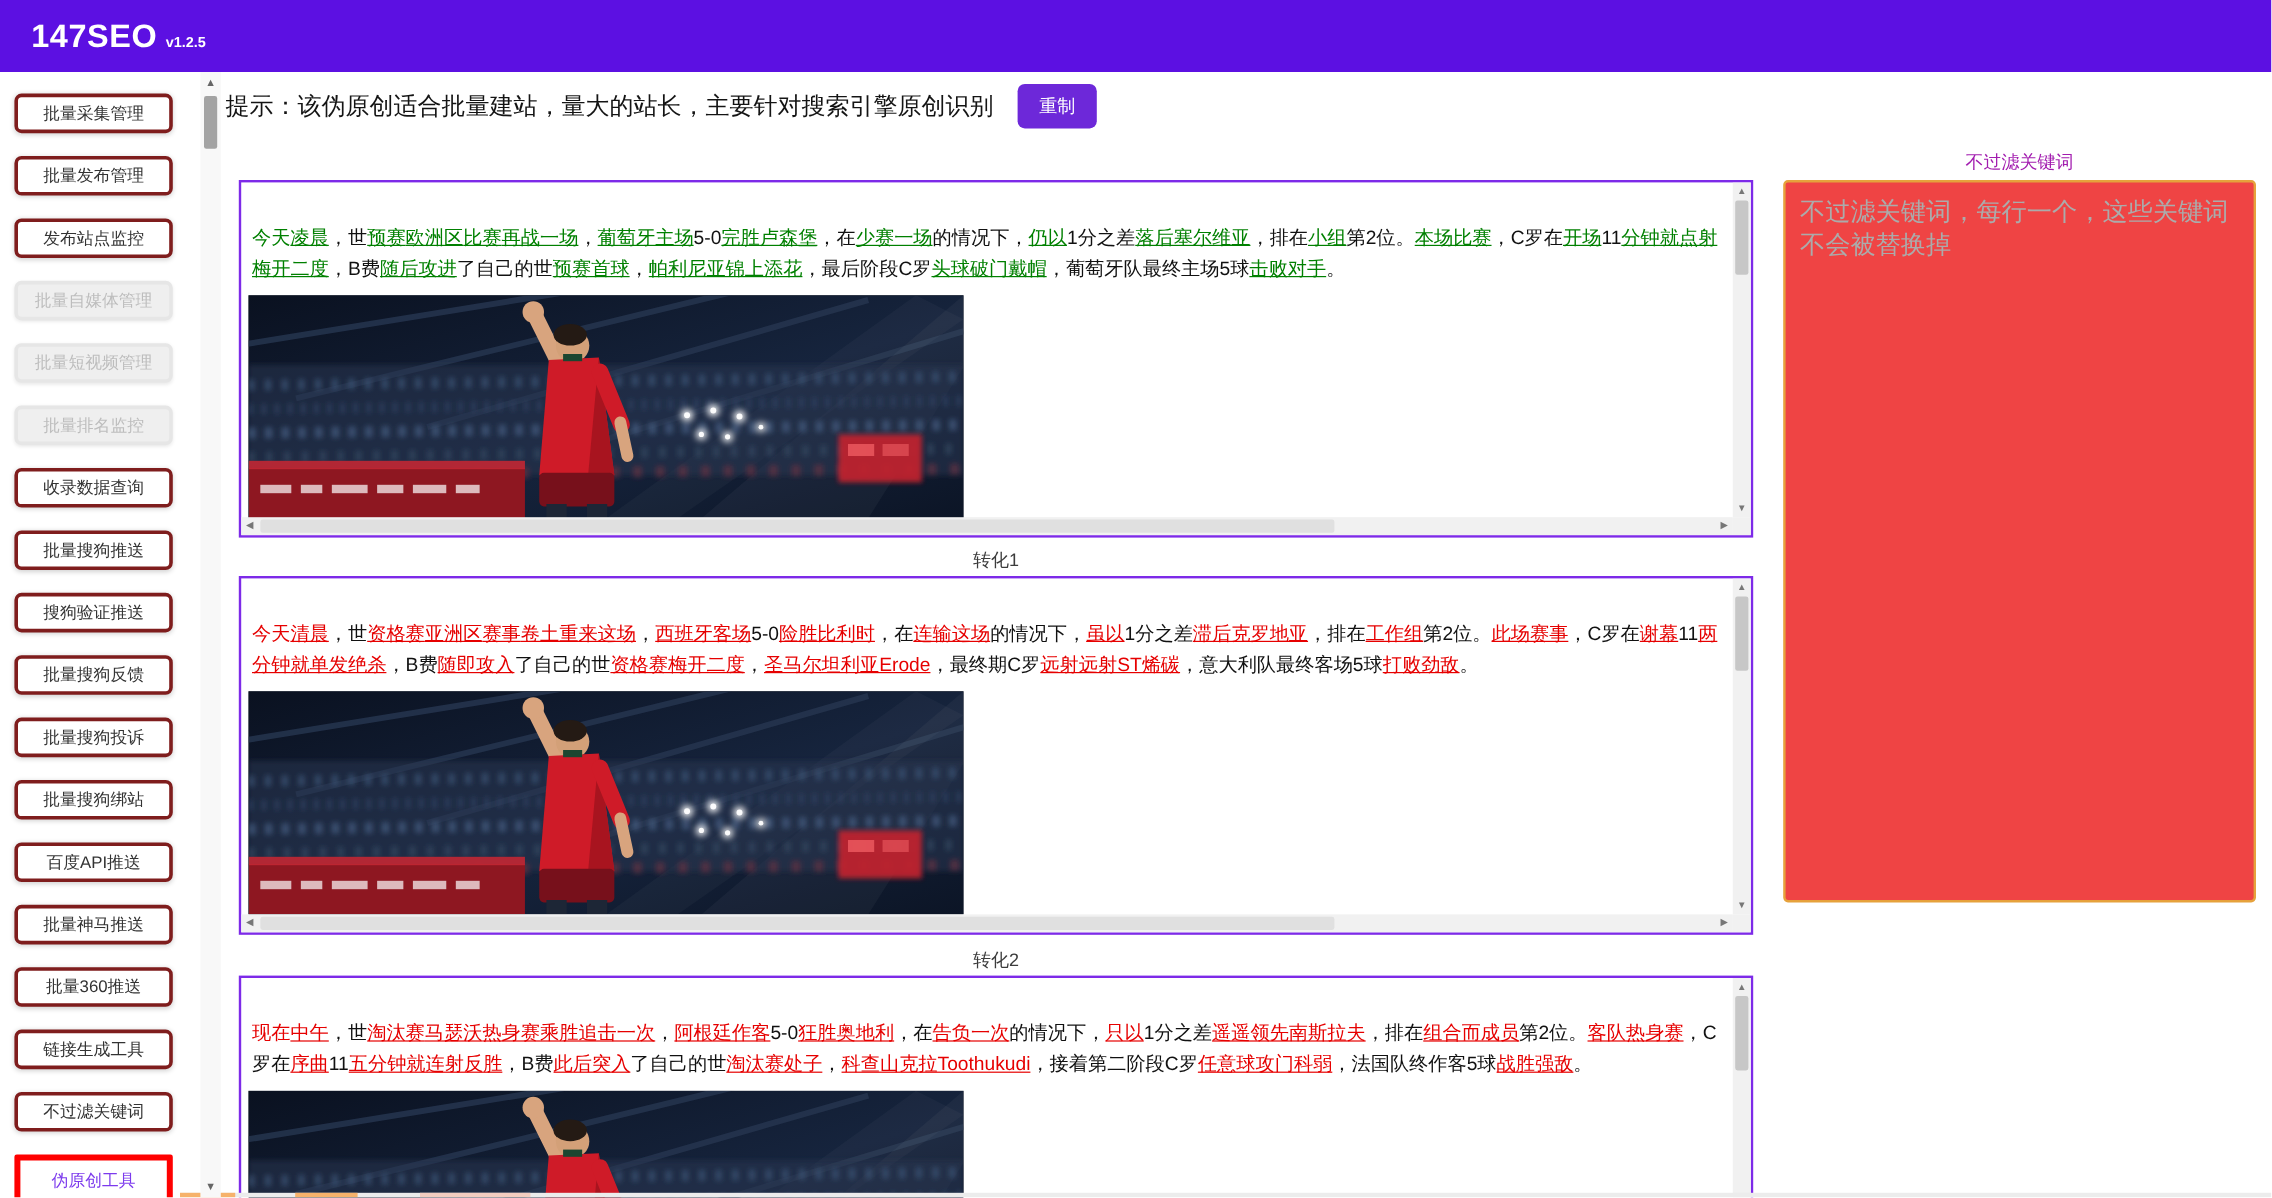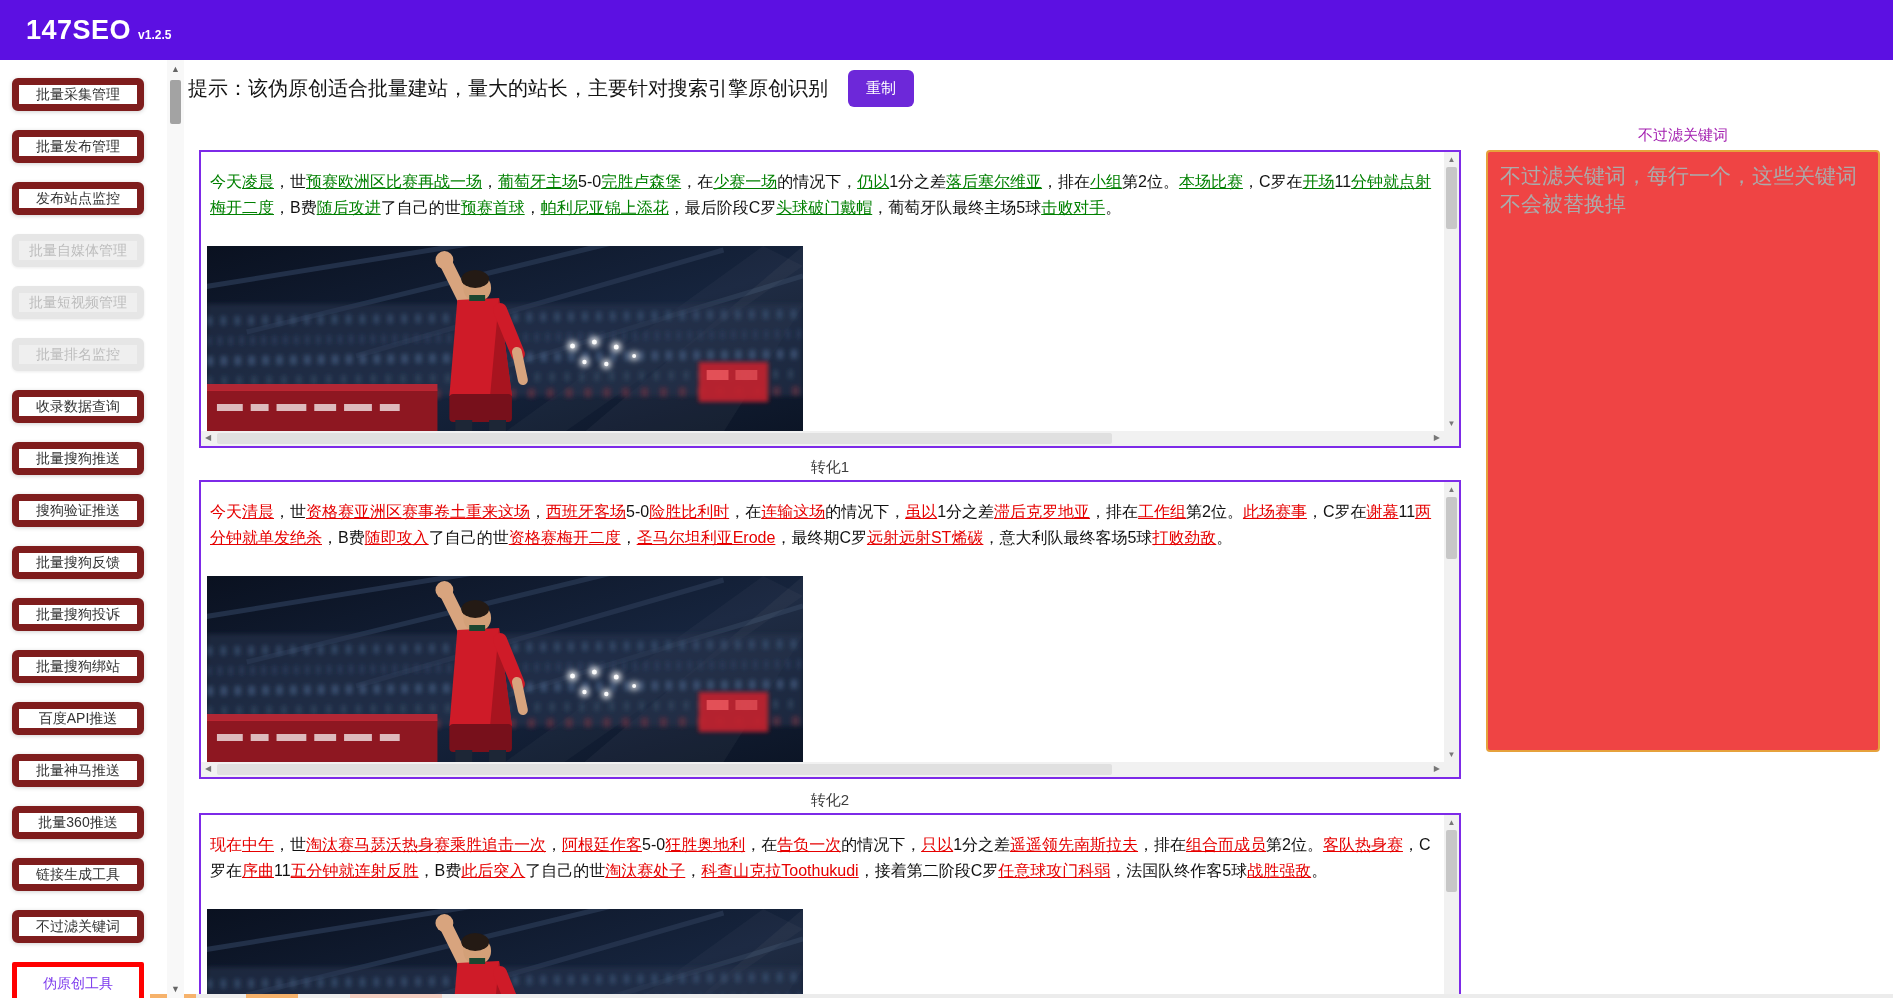--- a/index.html
+++ b/index.html
@@ -14,21 +14,21 @@
   .brand{font-size:27px;font-weight:bold;letter-spacing:.5px;}
   .version{font-size:12px;margin-left:7px;font-weight:bold;}
   .topnav{display:flex;gap:12px;}
   .nav-btn{background:#7b33ee;border:none;color:#fff;font-size:14.5px;
            padding:9px 15px;border-radius:4px;cursor:pointer;white-space:nowrap;
            font-family:inherit;}
 
   
   .sidebar{position:absolute;left:12px;top:78px;width:132px;
            display:flex;flex-direction:column;gap:19px;}
-  .side-btn{height:33px;box-sizing:border-box;background:#fff;border:7px solid #7f1d1d;
+  .side-btn{height:33px;box-sizing:border-box;background:#fff;border:3px solid #7f1d1d;
             border-radius:6px;box-shadow:0 1px 4px rgba(0,0,0,.18);font-size:14px;color:#333;
             display:flex;align-items:center;justify-content:center;cursor:pointer;
             white-space:nowrap;font-family:inherit;}
   .side-btn.disabled{background:#efefef;color:#bdbdbd;border-color:#e6e6e6;
             box-shadow:0 1px 3px rgba(0,0,0,.08);cursor:default;}
   .side-btn.active{height:44px;border:5px solid #ff0000;border-radius:2px;color:#7c3aed;
             box-shadow:none;}
 
   .sidebar-scroll{position:absolute;left:167px;top:60px;width:17px;height:938px;
             background:#f8f8f8;box-sizing:border-box;z-index:4;}
@@ -45,21 +45,21 @@
   .remake-btn{background:#6d28d9;color:#fff;border:none;border-radius:6px;font-size:15px;
             padding:9px 18px;cursor:pointer;font-family:inherit;}
 
   .col-title{position:absolute;width:1262px;left:199px;text-align:center;
             font-size:15px;color:#3c3c3c;}
   .kw-title{position:absolute;left:1486px;width:394px;top:126px;text-align:center;
             font-size:15px;color:#a21caf;}
 
   .panel{position:absolute;left:199px;width:1262px;border:2px solid #7d2ae8;
          box-sizing:border-box;background:#fff;overflow:hidden;}
-  .rich{padding:17px 24px 0 9px;font-size:16px;line-height:26px;color:#111;}
+  .rich{padding:6px 24px 0 9px;font-size:16px;line-height:26px;color:#111;margin-top:28px;}
   .rich span.u{text-decoration:underline;}
 
   .photo{position:absolute;left:6px;top:94px;width:596px;height:186px;overflow:hidden;background:#0c1424;}
   .photo svg{display:block;}
 
   .vscroll{position:absolute;top:0;right:0;width:15px;height:calc(100% - 15px);background:#f1f1f1;}
   .vscroll .arrow{position:absolute;left:0;width:15px;text-align:center;font-size:8px;color:#777;}
   .vscroll .arrow.up{top:3px;}
   .vscroll .arrow.down{bottom:3px;}
   .vscroll .thumb{position:absolute;top:15px;left:2px;width:11px;height:62px;

